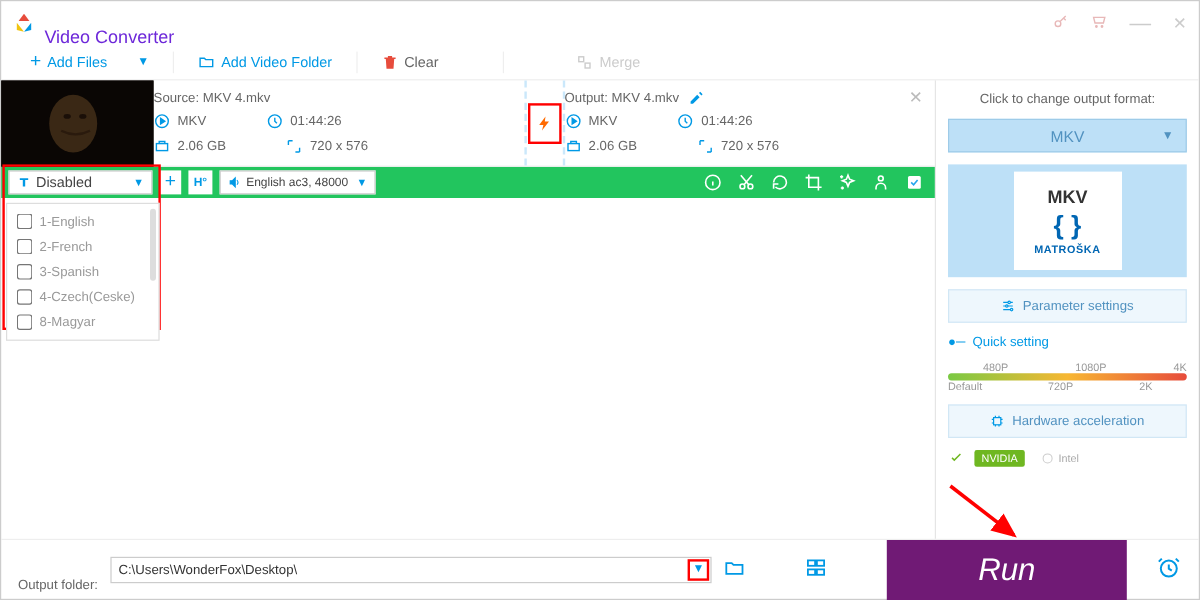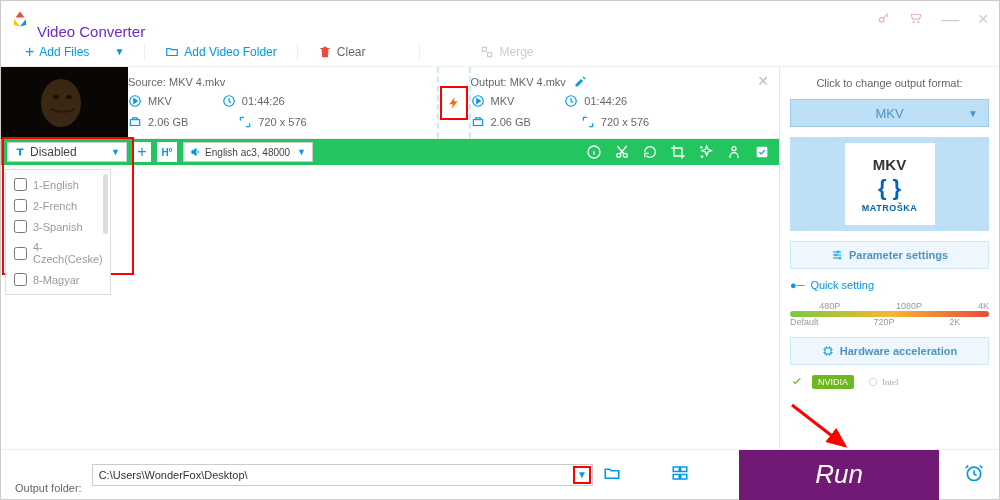--- a/index.html
+++ b/index.html
@@ -26,45 +26,45 @@
   .meta-row { display: flex; gap: 50px; }
   .meta { display: flex; align-items: center; gap: 6px; color: #666; font-size: 11px; }
   .meta svg { color: #0099e5; }
   .vdash { width: 0; border-left: 2px dashed #cbe8fb; }
   .lightning { position: absolute; left: 50%; top: 50%; transform: translate(-50%, -50%); width: 28px; height: 34px; border: 2px solid red; background: #fff; display: flex; align-items: center; justify-content: center; }
   .close-x { position: absolute; top: 6px; right: 10px; color: #bbb; cursor: pointer; font-size: 14px; }
   .bluebar { height: 26px; background: #22c55e; display: flex; align-items: center; gap: 6px; padding: 0 6px; color: #fff; }
   .icnsq { width: 22px; height: 22px; display: flex; align-items: center; justify-content: center; cursor: pointer; }
   .selbox { display: flex; align-items: center; background: #fff; border: 1px solid #ccc; height: 20px; padding: 0 6px; color: #444; gap: 4px; position: relative; }
   .red-rect { position: absolute; border: 2px solid red; pointer-events: none; }
-  .dropdown { position: absolute; top: 26px; left: -3px; width: 106px; background: #fff; border: 1px solid #ddd; padding: 4px 0; z-index: 5; }
+  .dropdown { position: absolute; top: 26px; left: -3px; width: 128px; background: #fff; border: 1px solid #ddd; padding: 4px 0; z-index: 5; }
   .dropdown .item { display: flex; align-items: center; gap: 6px; padding: 4px 8px; color: #999; font-size: 11px; cursor: pointer; }
   .dropdown .item input { margin: 0; }
   .scrollbar { position: absolute; right: 2px; top: 4px; width: 5px; height: 60px; background: #ddd; border-radius: 3px; }
   .sect-title { color: #666; text-align: center; font-size: 11px; }
   .fmt-btn { height: 28px; background: #bde0f7; border: 1px solid #9ecbe8; display: flex; align-items: center; justify-content: center; color: #5192c0; font-size: 13px; font-weight: 500; position: relative; cursor: pointer; }
   .fmt-btn .arrow { position: absolute; right: 10px; font-size: 10px; }
   .fmt-box { height: 94px; background: #bde0f7; display: flex; align-items: center; justify-content: center; padding: 6px; }
   .fmt-inner { width: 90px; height: 82px; background: #fff; display: flex; flex-direction: column; align-items: center; justify-content: center; gap: 2px; }
   .fmt-inner .mkvtxt { font-weight: bold; font-size: 15px; }
   .fmt-inner .braces { font-size: 22px; font-weight: bold; }
   .fmt-inner .brand { font-size: 9px; color: #0066b3; font-weight: bold; letter-spacing: 0.5px; }
-  .btn-wide { height: 28px; background: #eef7fd; border: 1px solid #d1e7f5; display: flex; align-items: center; justify-content: center; gap: 6px; color: #5192c0; font-size: 11px; cursor: pointer; font-weight: bold; }
+  .btn-wide { height: 28px; background: #eef7fd; border: 1px solid #d1e7f5; display: flex; align-items: center; justify-content: center; gap: 6px; color: #5192c0; font-size: 11px; cursor: pointer; }
   .quick-title { display: flex; align-items: center; gap: 6px; color: #0099e5; font-size: 11px; }
   .qs-bar { height: 6px; background: linear-gradient(to right, #7ac943, #f7b733, #e74c3c); border-radius: 3px; position: relative; }
   .qs-labels { display: flex; justify-content: space-between; font-size: 9px; color: #999; }
   .bottom { height: 50px; display: flex; align-items: center; padding: 0 0 0 14px; gap: 10px; border-top: 1px solid #eee; }
   .outlabel { color: #666; font-size: 11px; margin-top: 26px; }
   .outinput { flex: 1; position: relative; display: flex; align-items: center; }
   .outinput input { width: 100%; height: 22px; border: 1px solid #ccc; padding: 0 24px 0 6px; font-size: 11px; color: #333; }
   .outinput .arr { position: absolute; right: 2px; top: 2px; width: 18px; height: 18px; border: 2px solid red; display: flex; align-items: center; justify-content: center; color: #0099e5; font-size: 10px; }
   .run-btn { width: 200px; height: 50px; background: #701a75; color: #fff; font-size: 26px; display: flex; align-items: center; justify-content: center; cursor: pointer; font-style: italic; }
   .red-arrow { position: absolute; width: 70px; height: 55px; }
   .nvidia { display: inline-flex; align-items: center; gap: 4px; background: #6fb721; color: #fff; font-size: 9px; padding: 2px 6px; border-radius: 2px; }
-  .intel { display: inline-flex; align-items: center; gap: 4px; color: #aaa; font-size: 9px; padding: 2px 6px; font-family: Liberation Serif, serif; }
+  .intel { display: inline-flex; align-items: center; gap: 4px; color: #aaa; font-size: 9px; padding: 2px 6px; }
 </style>
 </head>
 <body>
 
 <div class="app">
 
   <div class="titlebar">
     <div class="titlebar-left">
       <svg class="logo" viewBox="0 0 24 24">
           <path fill="#e74c3c" d="M12 2l6 8H6z"></path>

